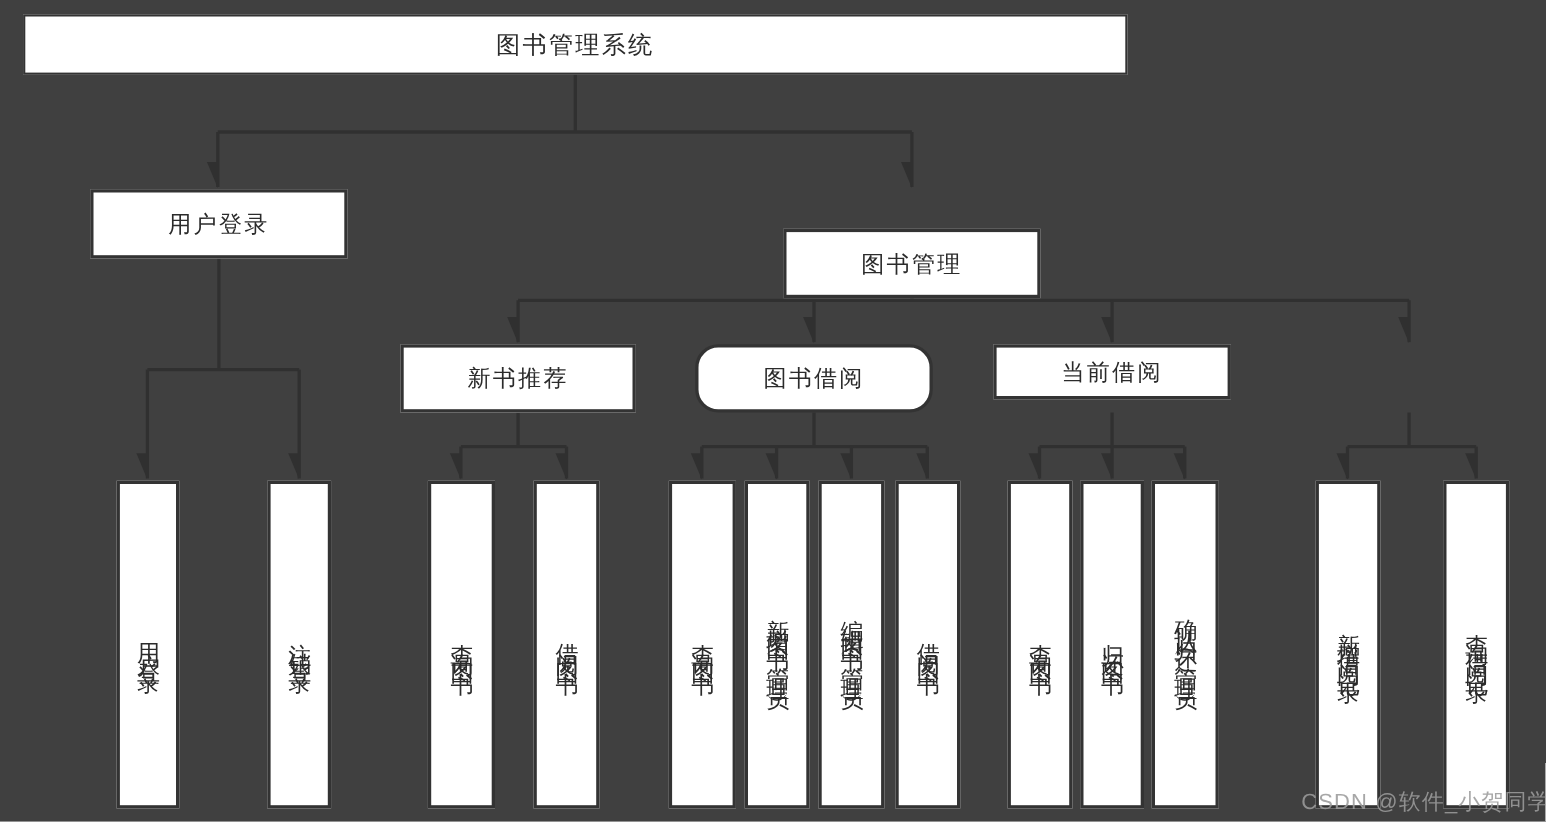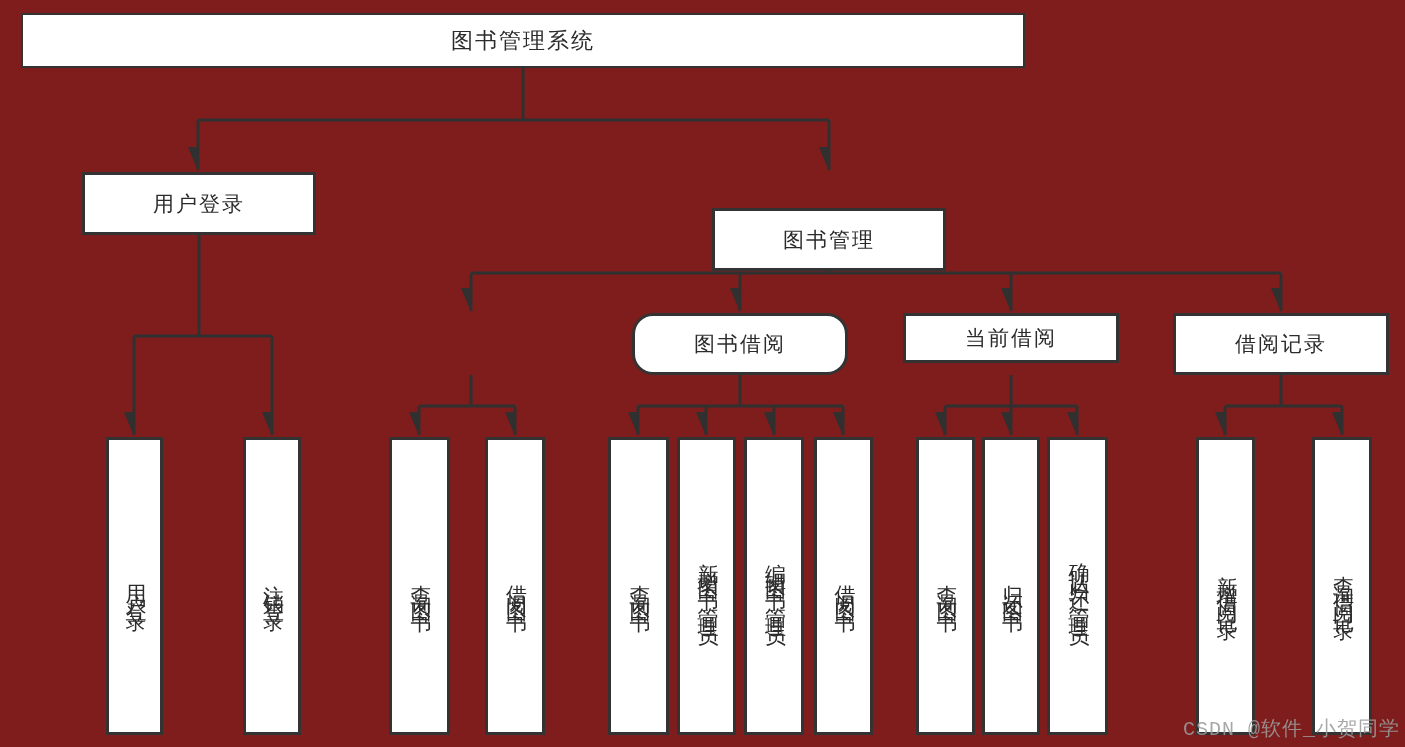--- a/index.html
+++ b/index.html
@@ -1,20 +1,20 @@
 <!DOCTYPE html>
 <html><head>
 <meta charset="utf-8">
 <style>
   html,body{margin:0;padding:0;background:#ffffff;}
   .stage{
     position:relative;
     width:1405px;height:747px;
-    background:#7f1d1d;
-    font-family:Liberation Mono, monospace;
+    background:#404040;
+    font-family:Liberation Sans, sans-serif;
     overflow:hidden;
   }
   .wires{position:absolute;left:0;top:0;}
   .wire{stroke:#303030;stroke-width:3;fill:none;}
   .box{
     position:absolute;
     box-sizing:border-box;
     background:#ffffff;
     border:3px solid #333333;
     display:flex;
@@ -92,28 +92,28 @@
     <span class="hlabel">图书管理系统</span>
   </div>
 
   <div class="box" style="left:82px;top:172px;width:234px;height:63px;">
     <span class="hlabel">用户登录</span>
   </div>
   <div class="box" style="left:712px;top:172px;width:234px;height:63px;margin-top:36px;">
     <span class="hlabel">图书管理</span>
   </div>
 
+  <div class="box" style="left:364px;top:313px;width:214px;height:62px;">
+    <span class="hlabel">新书推荐</span>
+  </div>
   <div class="box" style="left:632px;top:313px;width:216px;height:62px;border-radius:21px;">
     <span class="hlabel">图书借阅</span>
   </div>
   <div class="box" style="left:903px;top:313px;width:216px;height:50px;">
     <span class="hlabel">当前借阅</span>
-  </div>
-  <div class="box" style="left:1173px;top:313px;width:216px;height:62px;">
-    <span class="hlabel">借阅记录</span>
   </div>
 
   <div class="box vbox" style="left:106px;top:437px;width:57px;height:298px;">
     <span>用户登录</span>
   </div>
   <div class="box vbox" style="left:243px;top:437px;width:58px;height:298px;">
     <span>注销登录</span>
   </div>
 
   <div class="box vbox" style="left:389px;top:437px;width:61px;height:298px;">

